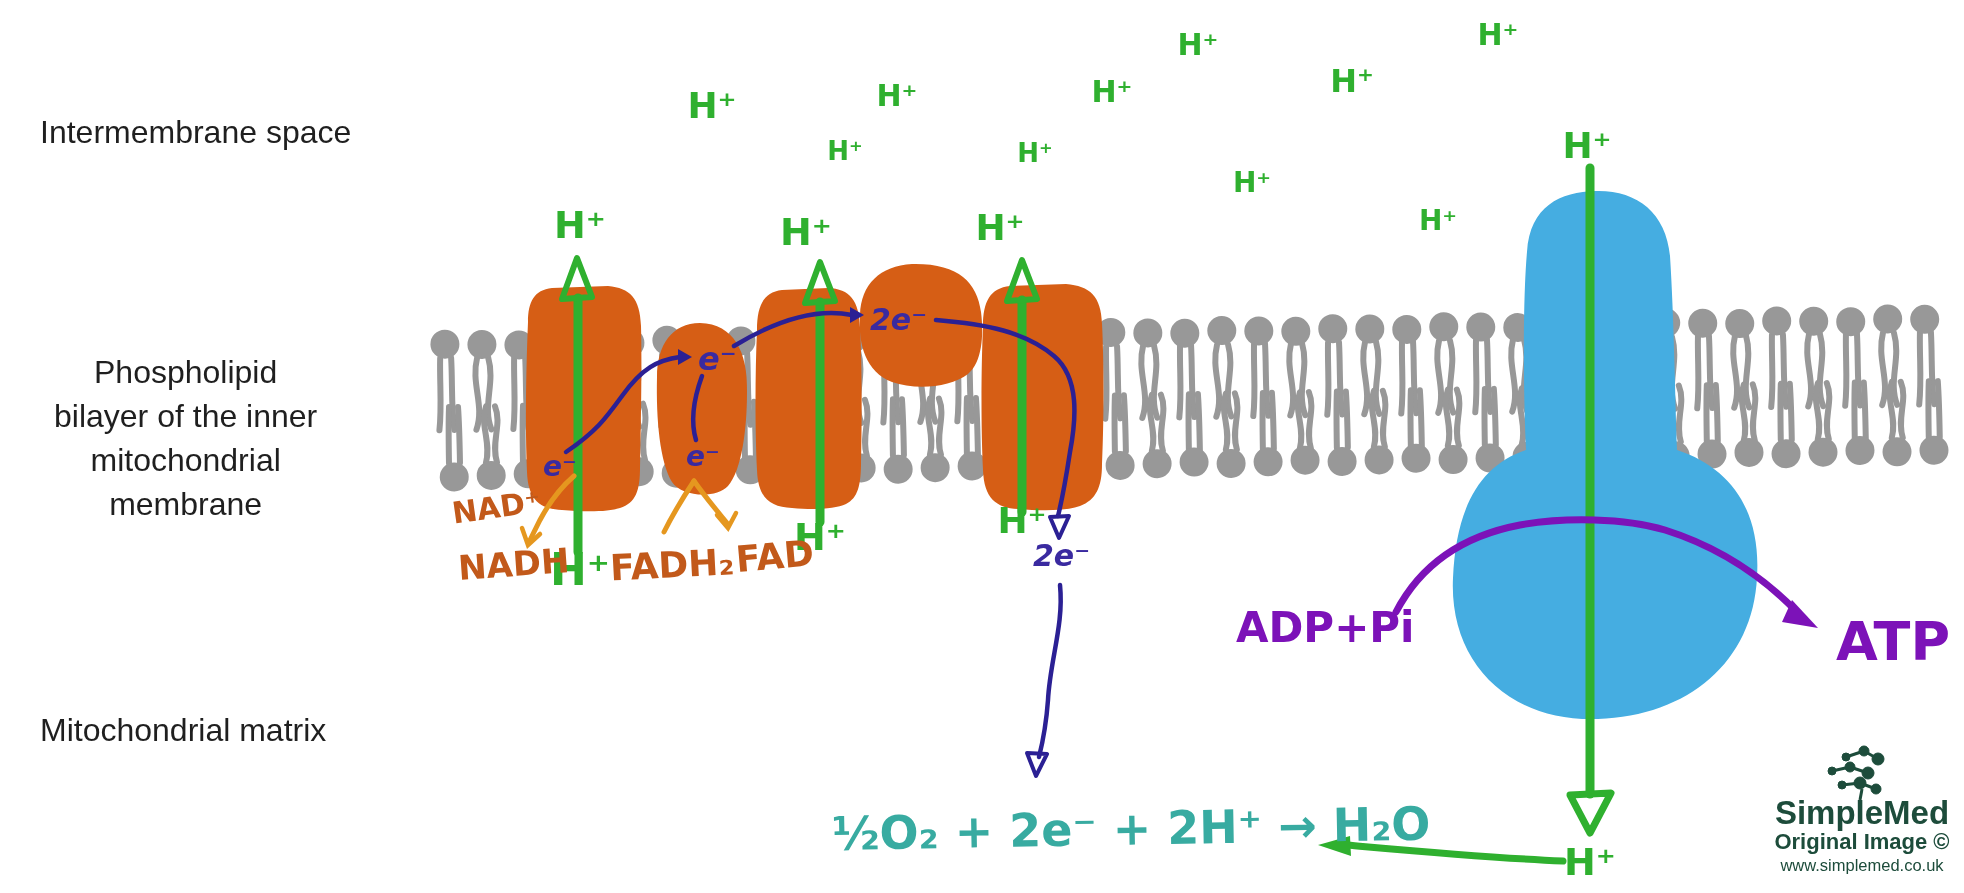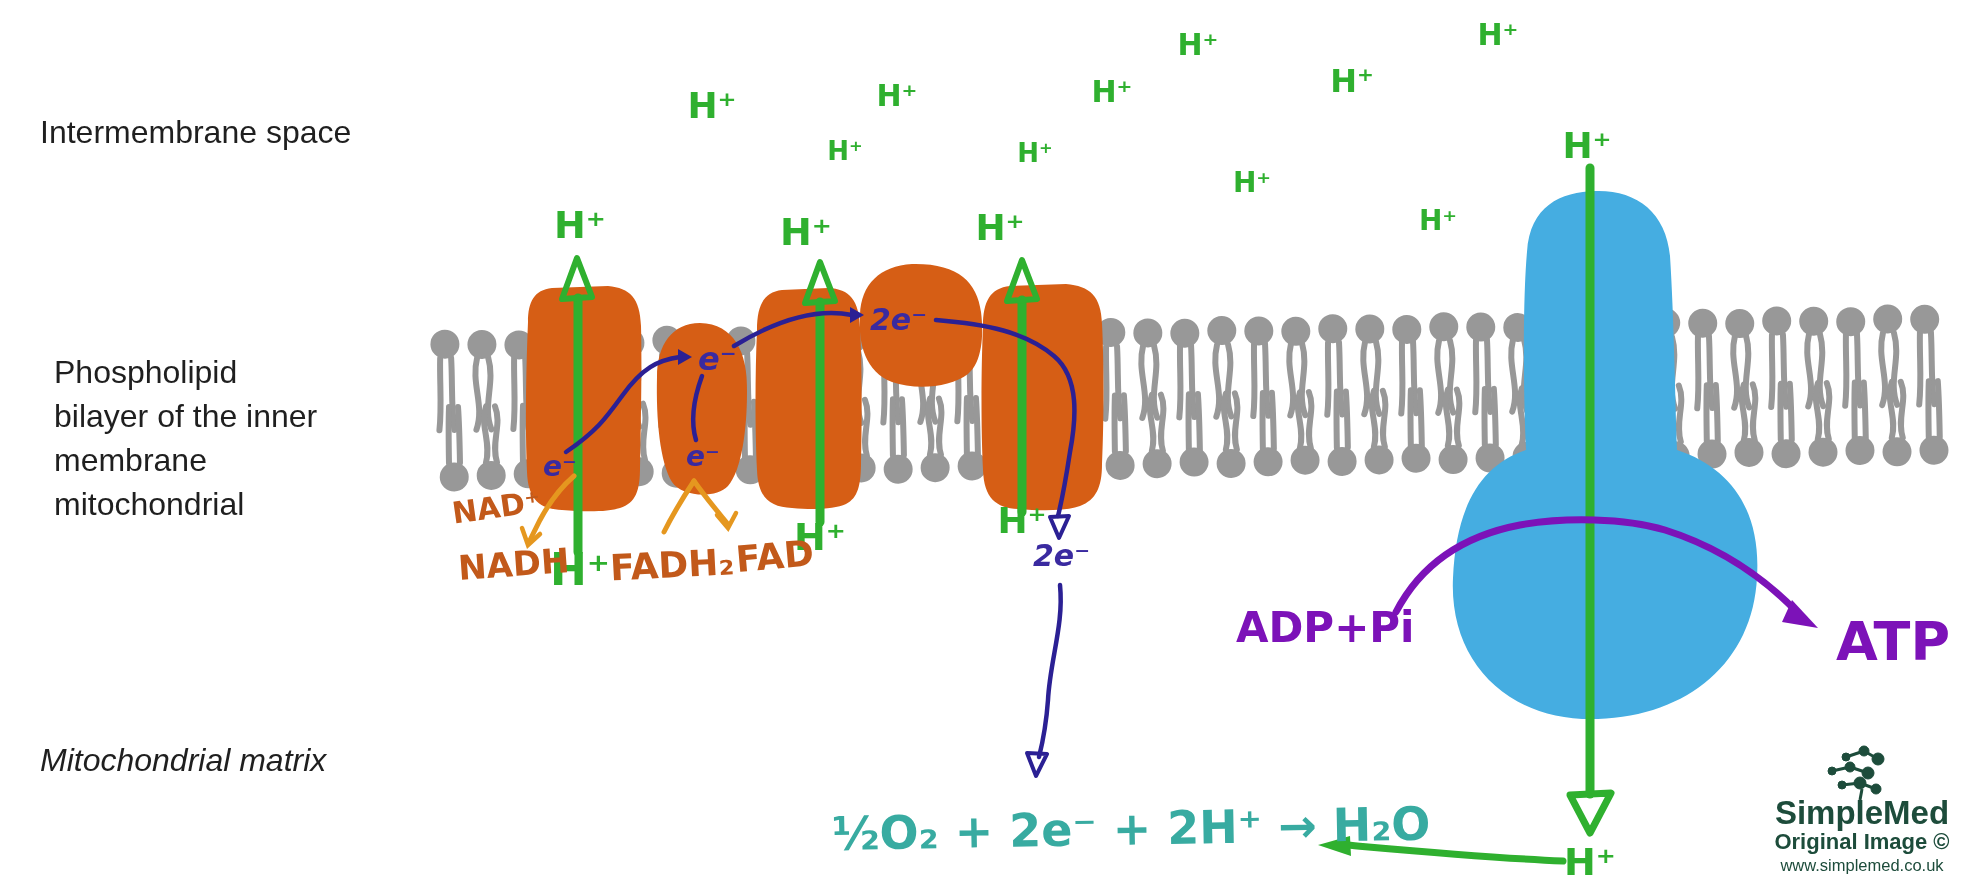--- a/index.html
+++ b/index.html
@@ -3,21 +3,21 @@
 <meta charset="utf-8">
 <style>
   :root{
     --green:#2fb02f; --orange-complex:#d65e15; --orange-label:#c2591a; --orange-arrow:#e5971f;
     --navy:#2b2094; --navy-label:#3a2aa0; --teal:#38aba1; --purple:#7c12b8;
     --blue-synthase:#45ade1; --gray-lipid:#989898; --text-black:#1f1f1f; --logo-green:#1d4c3b;
   }
   html,body{margin:0;padding:0;background:#fff;}
   #stage{position:relative;width:1964px;height:893px;background:#fff;overflow:hidden;
          font-family:"Liberation Sans",sans-serif;}
-  .side-label{position:absolute;left:40px;color:var(--text-black);font-size:32px;line-height:44px;}
+  .side-label{position:absolute;left:40px;color:var(--text-black);font-size:32px;line-height:44px;text-align:center;}
   svg text{user-select:none;}
   .hplus{fill:var(--green);font-family:"DejaVu Sans",sans-serif;font-weight:bold;}
   .navy-text{fill:var(--navy-label);font-family:"DejaVu Sans",sans-serif;font-weight:bold;font-style:italic;}
   .orange-text{fill:var(--orange-label);font-family:"DejaVu Sans",sans-serif;font-weight:bold;}
   .purple-text{fill:var(--purple);font-family:"DejaVu Sans",sans-serif;font-weight:bold;}
   .eq-text{fill:var(--teal);font-family:"DejaVu Sans",sans-serif;font-weight:bold;font-size:46px;}
   .logo-text{fill:var(--logo-green);font-family:"Liberation Sans",sans-serif;}
   .green-line{stroke:var(--green);fill:none;stroke-linecap:round;}
   .green-head{stroke:var(--green);fill:none;stroke-linejoin:round;}
   .green-fill{fill:var(--green);}
@@ -34,25 +34,25 @@
 </head>
 <body>
 
 <div id="stage">
 
   <div class="side-label" style="top:110px;">Intermembrane space</div>
 
   <div class="side-label" style="top:350px;margin-left:14px;">
     <div>Phospholipid</div>
     <div>bilayer of the inner</div>
+    <div>mitochondrial</div>
     <div>membrane</div>
-    <div>mitochondrial</div>
   </div>
 
-  <div class="side-label" style="top:738px;font-style:italic;">Mitochondrial matrix</div>
+  <div class="side-label" style="top:708px;">Mitochondrial matrix</div>
 
   <svg width="1964" height="893" viewBox="0 0 1964 893">
 
     <g id="membrane" transform="rotate(-1 1200 400)">
         <path d="M 441 345 c -1 26 1 48 -2 72" fill="none" stroke="#989898" stroke-width="6" stroke-linecap="round"></path>
         <path d="M 452 345 c 1 26 -1 48 2 72" fill="none" stroke="#989898" stroke-width="6" stroke-linecap="round"></path>
         <path d="M 448 450 c 0 -20 0 -38 1 -56" fill="none" stroke="#989898" stroke-width="6" stroke-linecap="round"></path>
         <path d="M 459 450 c 0 -20 0 -38 -1 -56" fill="none" stroke="#989898" stroke-width="6" stroke-linecap="round"></path>
         <circle cx="446" cy="331" r="14.5" fill="#989898"></circle>
         <circle cx="453" cy="464" r="14.5" fill="#989898"></circle>

